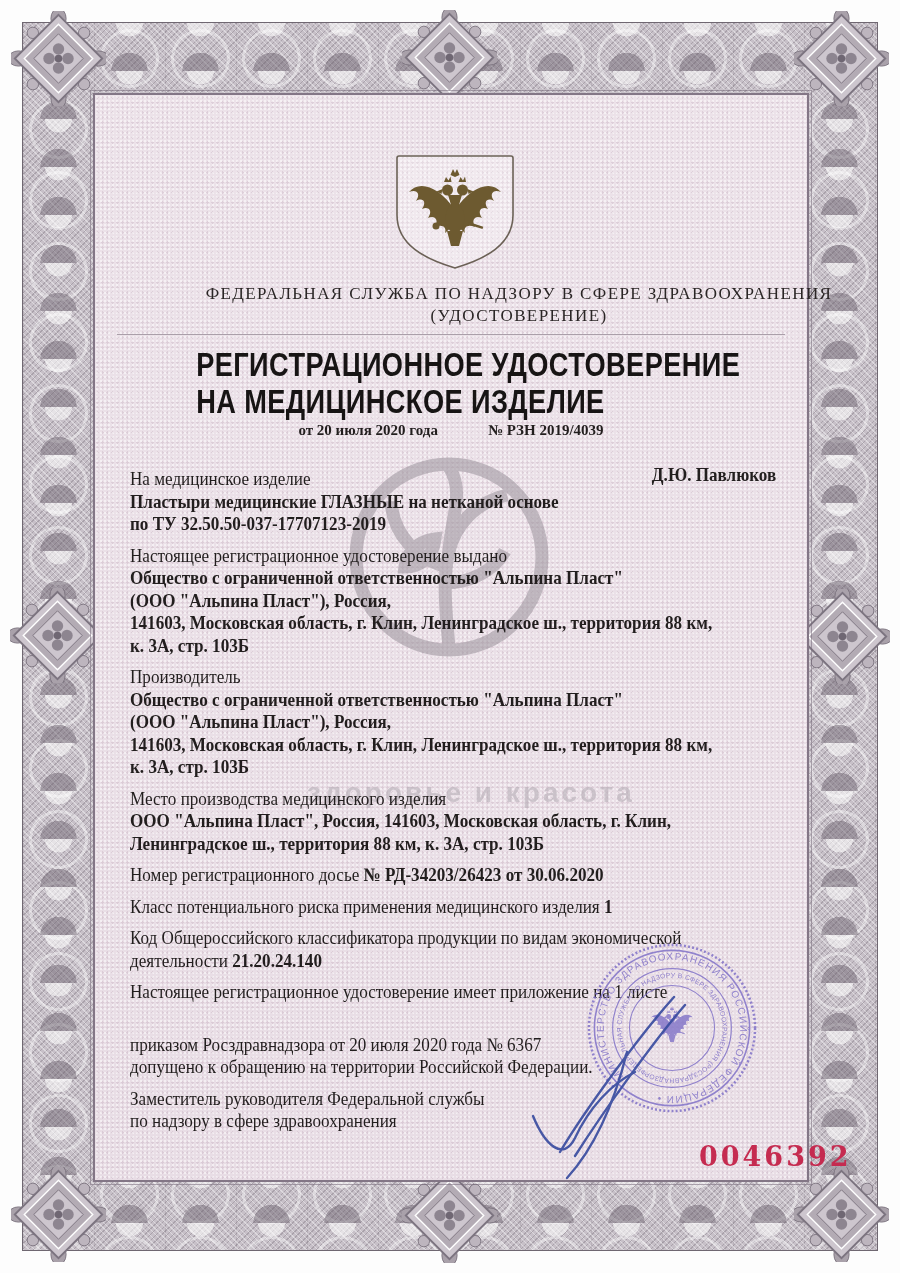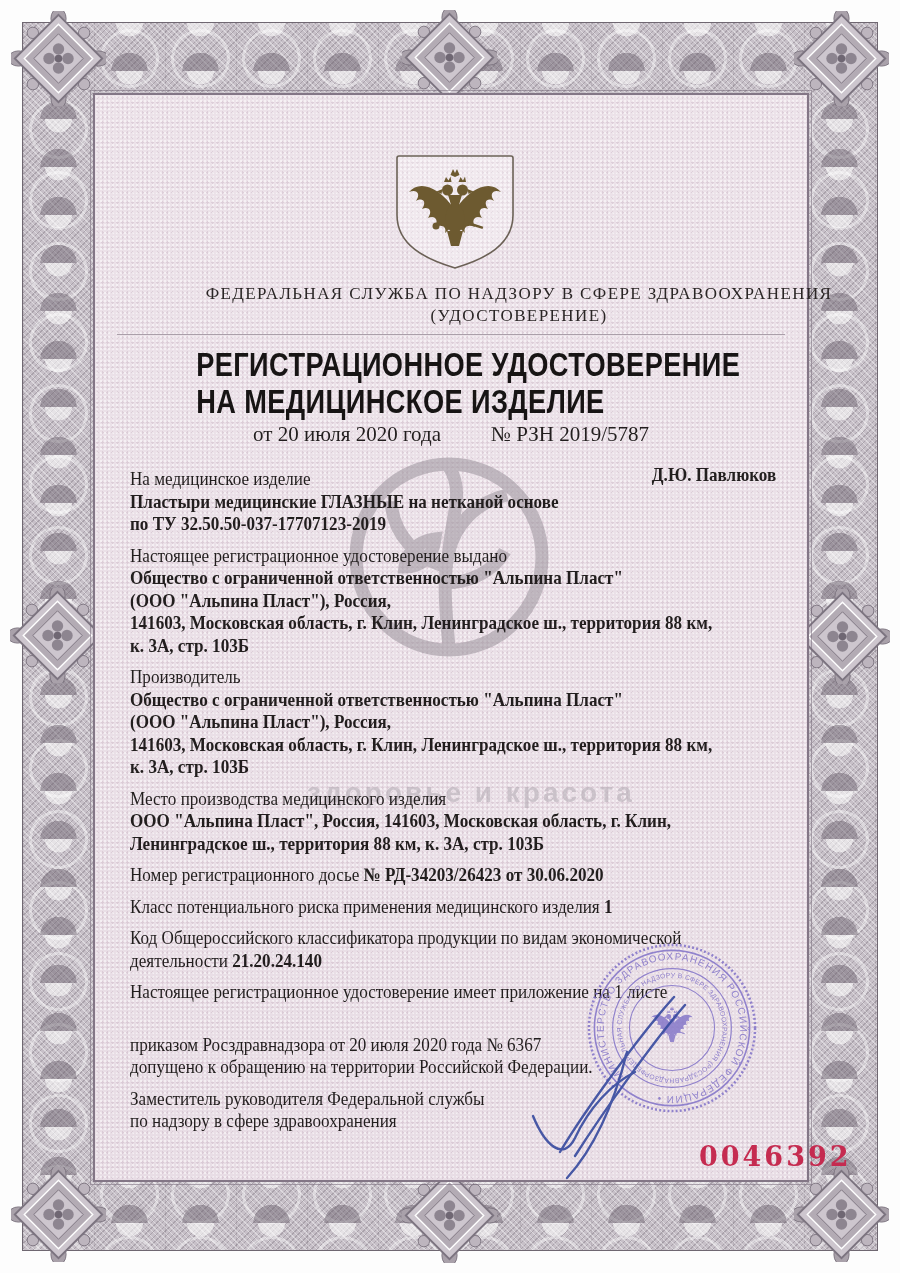--- a/index.html
+++ b/index.html
@@ -34,21 +34,21 @@
   .o-lm{left:10px;top:588px;} .o-rm{left:795px;top:589px;}
   
   .emblem{position:absolute;left:294px;top:56px;width:132px;height:124px;}
   .agency{position:absolute;left:0;top:188px;width:848px;text-align:center;
           font-size:17px;line-height:22px;letter-spacing:1.4px;color:#2a2525;}
   .sep{position:absolute;left:22px;top:239px;width:668px;height:1px;background:#9a8f99;opacity:.8;}
   .titleblock{position:absolute;left:16px;top:251px;width:852px;text-align:left;color:#171414;}
   .titleblock div{font-family:"Liberation Sans",sans-serif;font-weight:700;font-size:34px;
                   line-height:37px;transform:scaleX(.8);letter-spacing:.5px;}
   .daterow{position:absolute;left:0;top:327px;width:712px;display:flex;justify-content:center;
-           gap:50px;font-weight:400;font-size:21px;}
+           gap:50px;font-weight:700;font-size:15px;}
   
   .content{position:absolute;left:35px;top:364px;width:718px;transform:scaleX(.9);
            transform-origin:0 0;font-size:19px;line-height:22.5px;z-index:2;}
   .content p{margin:0 0 9px 0;}
   .content div{white-space:nowrap;}
   .b{font-weight:700;}
   .order{margin-top:30px !important;}
   .signatory{position:relative;font-weight:700;}
   .signer{position:absolute;right:0;top:5px;font-weight:700;}
   
@@ -162,21 +162,21 @@
       <div>ФЕДЕРАЛЬНАЯ СЛУЖБА ПО НАДЗОРУ В СФЕРЕ ЗДРАВООХРАНЕНИЯ</div>
       <div>(УДОСТОВЕРЕНИЕ)</div>
     </div>
     <div class="sep"></div>
     <div class="titleblock">
       <div>РЕГИСТРАЦИОННОЕ УДОСТОВЕРЕНИЕ</div>
       <div>НА МЕДИЦИНСКОЕ ИЗДЕЛИЕ</div>
     </div>
     <div class="daterow">
       <span>от 20 июля 2020 года</span>
-      <span>№ РЗН 2019/5787</span>
+      <span>№ РЗН 2019/4039</span>
     </div>
 
     <div class="content">
       <p>
         </p>
         <div>На медицинское изделие</div>
         <div class="b">Пластыри медицинские ГЛАЗНЫЕ на нетканой основе</div>
         <div class="b">по ТУ 32.50.50-037-17707123-2019</div>
       <p></p>
       <p>

